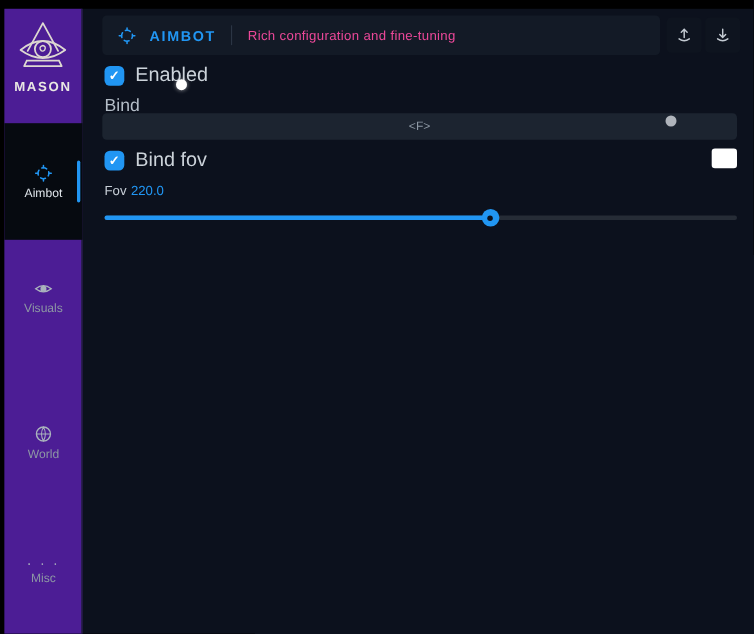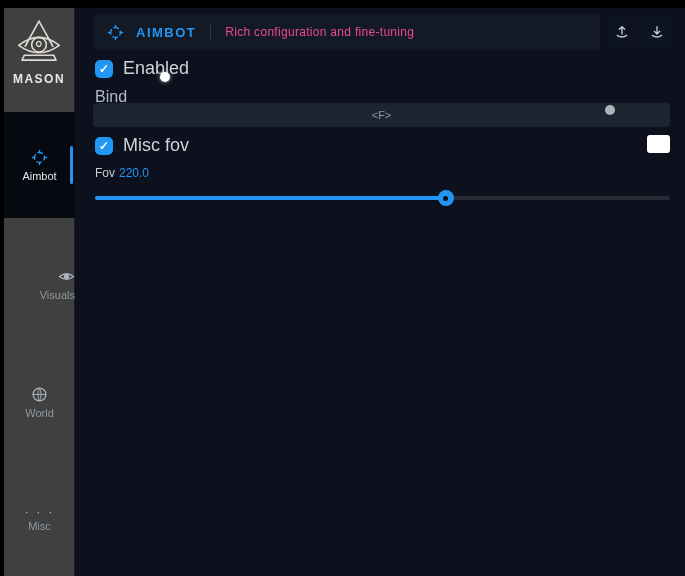--- a/index.html
+++ b/index.html
@@ -2,21 +2,21 @@
 <html><head>
 <meta charset="utf-8">
 <style>
   * { margin:0; padding:0; box-sizing:border-box; }
   html,body { width:685px; height:576px; background:#000; overflow:hidden;
     font-family:"Liberation Sans", sans-serif; }
   .app { position:absolute; left:4px; top:8px; right:0; bottom:0; background:#0c111d; }
 
   
   .sidebar { position:absolute; left:0; top:0; width:71px; height:100%;
-    background:#404040; border-right:1px solid #161d29; }
+    background:#4c1d95; border-right:1px solid #161d29; }
   .logo-block { position:absolute; top:10px; left:0; width:100%;
     display:flex; flex-direction:column; align-items:center; }
   .logo-block svg { width:52px; height:50px; }
   .brand-name { margin-top:4px; color:#e9e7e3; font-size:12px; font-weight:bold;
     letter-spacing:1.5px; }
 
   .nav-item { position:absolute; left:0; width:71px; display:flex;
     flex-direction:column; align-items:center; justify-content:center;
     gap:4px; cursor:pointer; }
   .nav-item .nav-label { font-size:11px; color:#8d97a4; }
@@ -102,21 +102,21 @@
 
     <div class="nav-item active" style="top:104px; height:106px;">
       <svg viewBox="0 0 24 24" fill="none" stroke="#2196f3" stroke-width="2" stroke-linecap="round">
         <circle cx="12" cy="12" r="7" stroke-dasharray="6.5 4.5" stroke-dashoffset="3"></circle>
         <path d="M12 2 V5 M12 19 V22 M2 12 H5 M19 12 H22"></path>
       </svg>
       <div class="nav-label">Aimbot</div>
       <div class="active-indicator"></div>
     </div>
 
-    <div class="nav-item" style="top:250px; height:52px;align-items:flex-end;">
+    <div class="nav-item" style="top:236px; height:52px;">
       <svg viewBox="0 0 24 24" fill="none" stroke="#aab3bd" stroke-width="1.8" stroke-linecap="round">
         <path d="M2 12 Q12 4 22 12 Q12 20 2 12 Z"></path>
         <circle cx="12" cy="12" r="3" fill="#aab3bd"></circle>
       </svg>
       <div class="nav-label">Visuals</div>
     </div>
 
     <div class="nav-item" style="top:368px; height:52px;text-align:right;">
       <svg viewBox="0 0 24 24" fill="none" stroke="#aab3bd" stroke-width="1.8" stroke-linecap="round">
         <circle cx="12" cy="12" r="9"></circle>
@@ -165,21 +165,21 @@
 
     <div class="field-label" style="top:80px;">Bind</div>
     <div class="bind-input">
       <span>&lt;F&gt;</span>
     </div>
 
     <div class="check-row" style="top:127px;">
       <div class="checkbox">
         <span>✓</span>
       </div>
-      <span class="check-label">Misc fov</span>
+      <span class="check-label">Bind fov</span>
     </div>
     <div class="color-swatch"></div>
 
     <div class="fov-label">
       <span>Fov</span><span class="fov-value">220.0</span>
     </div>
     <div class="slider">
       <div class="slider-track"></div>
       <div class="slider-fill" style="width: 61%;"></div>
       <div class="slider-handle" style="left: 61%;"></div>

